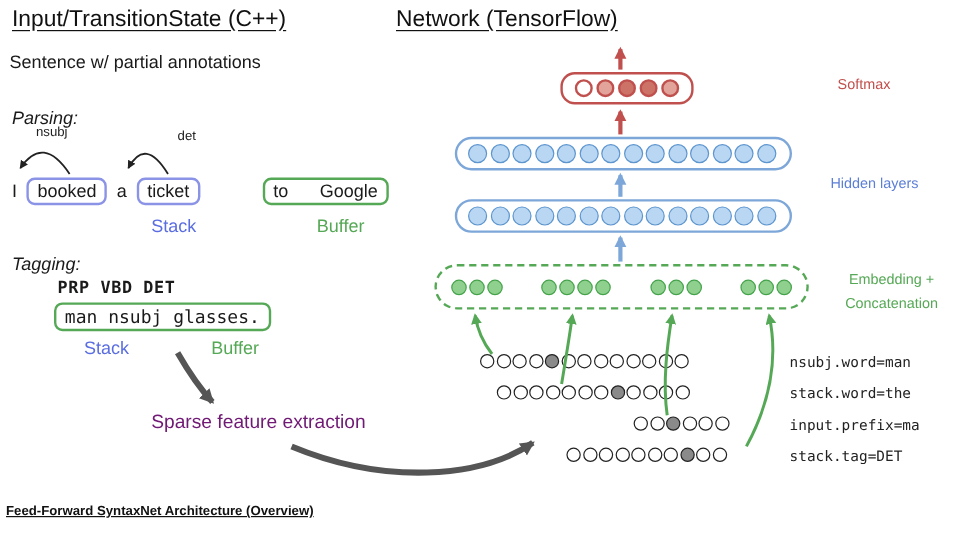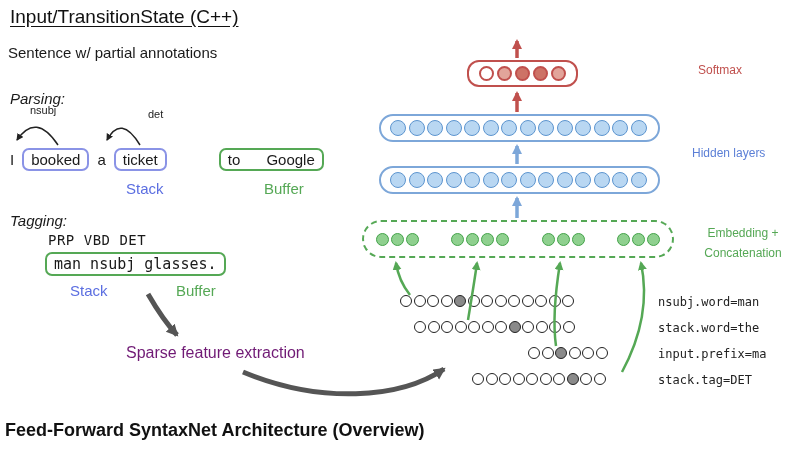--- a/index.html
+++ b/index.html
@@ -14,23 +14,23 @@
   .heading{font-size:15px}
   .tokbox{border:2px solid;border-radius:7px;padding:1px 7px;font-size:15px;background:#fff;display:inline-block}
   .blue-box{border-color:#8a93e6}
   .green-box{border-color:#55a855}
   .wide-words{word-spacing:22px}
   .lbl-stack{color:#5b6ee1;font-size:15px}
   .lbl-buffer{color:#55a855;font-size:15px}
   .arclabel{font-size:11px;color:#222}
   .tokrow{display:flex;align-items:center;gap:8px}
   .spacer36{width:36px}
-  .tags{font-size:14px;font-weight:normal;letter-spacing:.5px}
+  .tags{font-size:14px;font-weight:bold;letter-spacing:.5px}
   .sparse{font-size:16px;color:#701a75}
-  .footer{font-size:18px;font-weight:bold;color:#111}
+  .footer{font-size:11px;font-weight:bold;text-decoration:underline;color:#111}
   
   .crow{display:flex;align-items:center}
   .c{display:inline-block;border-radius:50%}
   .c.blue{width:16px;height:16px;border:1.5px solid #5d95cf;background:#b9d7f2;margin-right:2.5px}
   .c.green{width:13px;height:13px;border:1.5px solid #44a34a;background:#8fd08f}
   .c.white{width:12px;height:12px;border:1.6px solid #222;background:#fff;margin-right:1.5px}
   .c.white.dark{background:#8a8a8a}
   .c.sm{width:15px;height:15px;border:2px solid #c0504d;margin-right:3px}
   .c.sm.empty{background:#fff}
   .c.sm.light{background:#e2a49a}
@@ -53,20 +53,21 @@
   #lbl-hidden{left:692px;top:146px;color:#5b7fd6}
   #lbl-emb{left:684px;top:223px;color:#55a855;width:118px;text-align:center;line-height:20px}
   svg.overlay{position:absolute;left:0;top:0;pointer-events:none}
 </style>
 </head>
 <body>
 
 <div id="stage">
 
   <div class="abs title" style="left:10px;top:6px">Input/TransitionState (C++)</div>
+  <div class="abs title" style="left:330px;top:6px">Network (TensorFlow)</div>
   <div class="abs subtitle" style="left:8px;top:44px">Sentence w/ partial annotations</div>
 
   <div class="abs heading italic" style="left:10px;top:90px">Parsing:</div>
   <div class="abs arclabel" style="left:30px;top:104px">nsubj</div>
   <div class="abs arclabel" style="left:148px;top:108px">det</div>
 
   <div class="abs tokrow" style="left:10px;top:148px">
     <span style="font-size:15px">I</span>
     <span class="tokbox blue-box">booked</span>
     <span style="font-size:15px">a</span>

